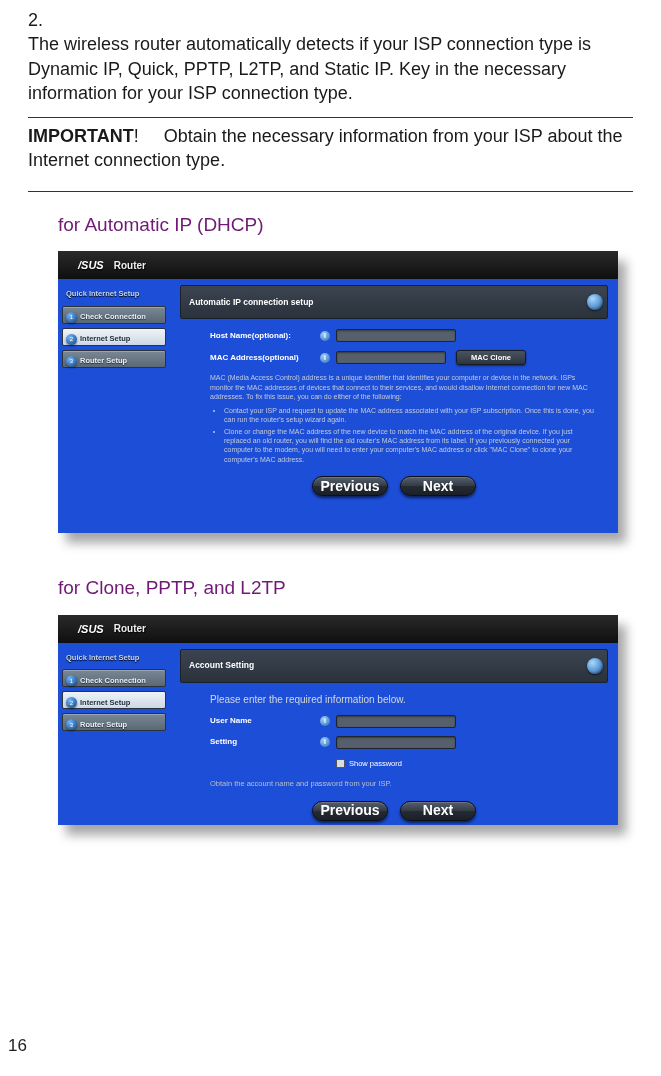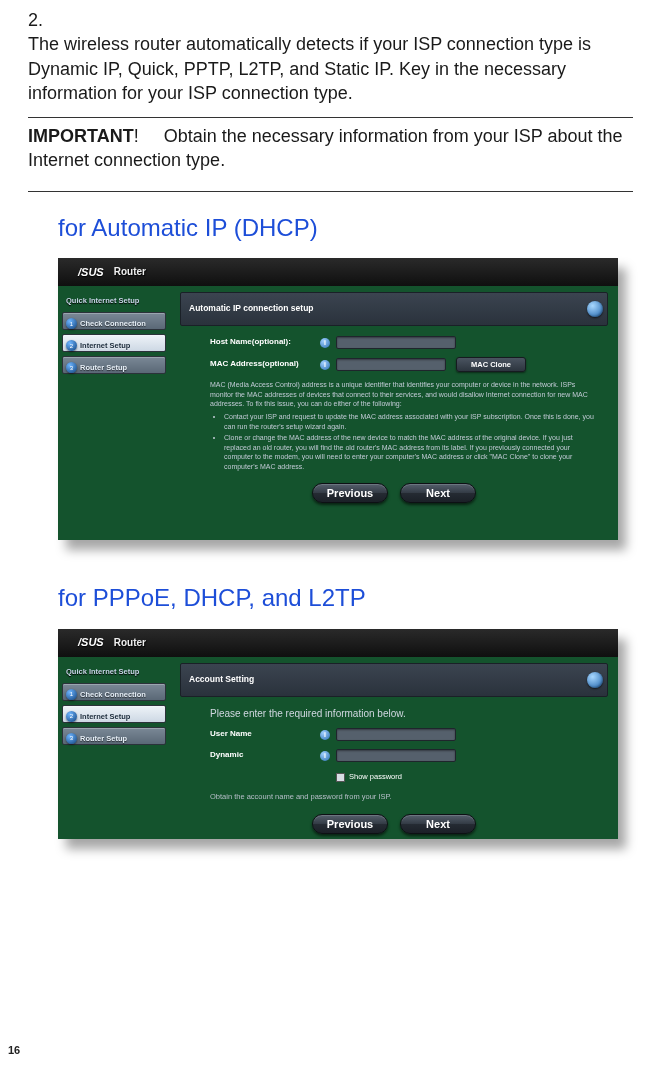--- a/index.html
+++ b/index.html
@@ -27,24 +27,24 @@
     font-size: 18px;
   }
   .step-body .bold { font-weight: 400; }
   .hr { border: none; border-top: 1px solid #333; margin: 12px 0 6px 0; }
   .important-block {
     font-size: 18px;
     padding: 0 0 6px 0;
   }
   .important-block .imp-label { font-weight: 700; }
   .section-title {
-    font-size: 24px;
+    font-size: 19px;
     font-weight: 400;
     margin: 24px 0 14px 30px;
-    color: #1d4ed8;
+    color: #701a75;
   }
   .section-title.first { margin-top: 20px; }
 
   
   .router-shot {
     width: 560px;
     margin-left: 30px;
     background: #222;
     box-shadow: 8px 10px 10px rgba(0,0,0,0.35);
     position: relative;
@@ -67,21 +67,21 @@
     text-shadow: 0 1px 1px #000;
   }
   .router-text {
     color: #eee;
     font-size: 10px;
     font-weight: 700;
     margin-left: 10px;
     text-shadow: 1px 1px 1px #000;
   }
   .router-body {
-    background: #14532d;
+    background: #1d4ed8;
     height: calc(100% - 28px);
     position: relative;
     display: flex;
   }
   .sidebar {
     width: 112px;
     padding: 6px 4px;
     flex-shrink: 0;
   }
   .qis-title {
@@ -214,21 +214,21 @@
     gap: 12px;
     margin-top: 12px;
   }
   .nav-btn {
     height: 20px;
     width: 76px;
     background: linear-gradient(#555f6c,#333b45 49%,#252b33 50%,#1b2027);
     border: 1px solid #0d1014;
     border-radius: 10px;
     color: #fff;
-    font-size: 11px;
+    font-size: 14px;
     font-weight: 700;
     display: flex; align-items: center; justify-content: center;
     box-shadow: 0 2px 3px rgba(0,0,0,0.6), inset 0 1px 0 rgba(255,255,255,0.15);
   }
 
   .hint-line {
     color: #d0d7e0;
     font-size: 10px;
     margin-left: 30px;
     margin-top: 4px;
@@ -251,23 +251,22 @@
     color: #b7bfc9;
     font-size: 7.5px;
     margin-left: 30px;
     margin-top: 10px;
   }
 
   .page-number {
     position: absolute;
     bottom: 18px;
     left: 8px;
-    font-size: 11px;
+    font-size: 17px;
     color: #222;
-    font-weight: bold;
   }
 </style>
 </head>
 <body>
 
 <div class="page-content">
 
   <div>
     <span class="step-num">2.</span>
     <span class="step-body">
@@ -328,21 +327,21 @@
           </ul>
         </div>
         <div class="nav-buttons">
           <span class="nav-btn">Previous</span>
           <span class="nav-btn">Next</span>
         </div>
       </div>
     </div>
   </div>
 
-  <div class="section-title" style="margin-top:42px;">for PPPoE, DHCP, and L2TP</div>
+  <div class="section-title" style="margin-top:42px;">for Clone, PPTP, and L2TP</div>
 
   <div class="router-shot second">
     <div class="router-header">
       <span class="asus-logo">/SUS</span>
       <span class="router-text">Router</span>
     </div>
     <div class="router-body">
       <div class="sidebar">
         <div class="qis-title">Quick Internet Setup</div>
         <div class="wiz-item">
@@ -363,21 +362,21 @@
           <span class="panel-title">Account Setting</span>
           <span class="globe-icon"></span>
         </div>
         <div class="hint-line">Please enter the required information below.</div>
         <div class="form-row">
           <span class="form-label">User Name</span>
           <span class="help-dot">i</span>
           <span class="form-input"></span>
         </div>
         <div class="form-row">
-          <span class="form-label">Dynamic</span>
+          <span class="form-label">Setting</span>
           <span class="help-dot">i</span>
           <span class="form-input"></span>
         </div>
         <div class="checkbox-row">
           <span class="chk"></span>
           <span class="chk-label">Show password</span>
         </div>
         <div class="obtain-line">Obtain the account name and password from your ISP.</div>
         <div class="nav-buttons">
           <span class="nav-btn">Previous</span>

